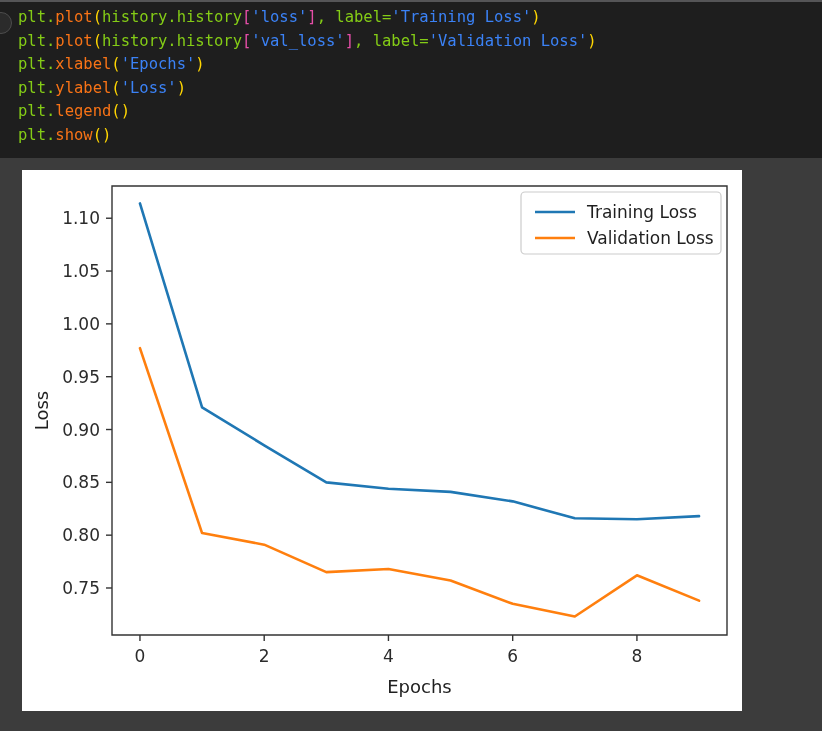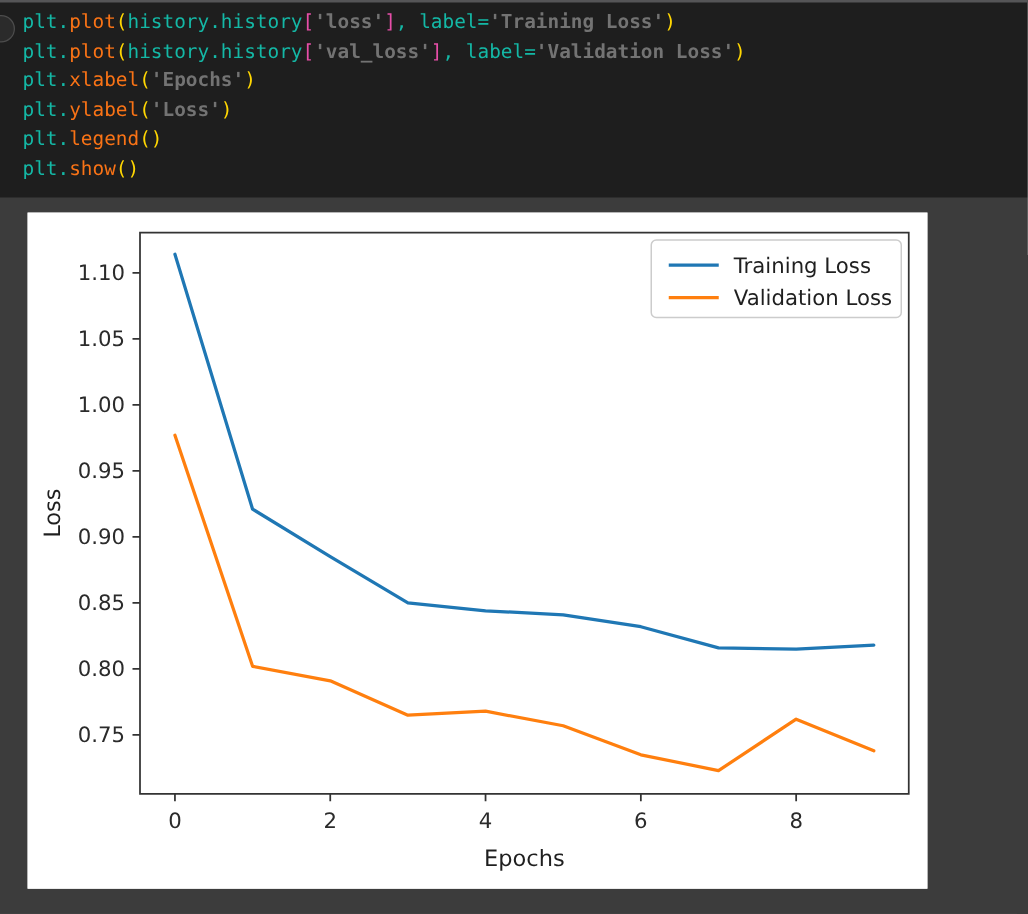--- a/index.html
+++ b/index.html
@@ -53,25 +53,25 @@
     left: 18px;
     top: 6px;
     width: 790px;
     font-family: "DejaVu Sans Mono", monospace;
     font-size: 15.5px;
     line-height: 23.6px;
     white-space: pre;
   }
   .code-line { white-space: pre; }
 
-  .tk-plain  { color: #14b8a6; }
+  .tk-plain  { color: #84cc16; }
   .tk-func   { color: #f97316; }
   .tk-paren  { color: #ffd602; }
   .tk-brack  { color: #e64ea8; }
-  .tk-str    { color: #737373; font-weight: bold; }
+  .tk-str    { color: #3b82f6; }
 
   
   .figure-out {
     position: absolute;
     left: 22px;
     top: 170px;
     width: 720px;
     height: 541px;
     background: #ffffff;
   }

